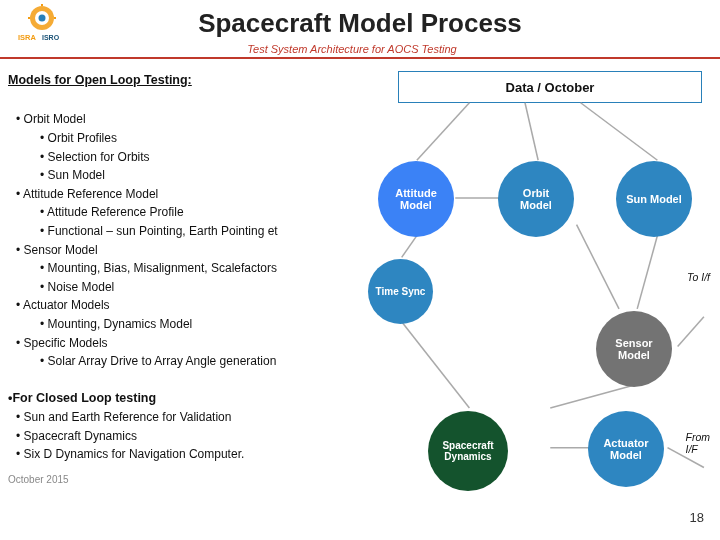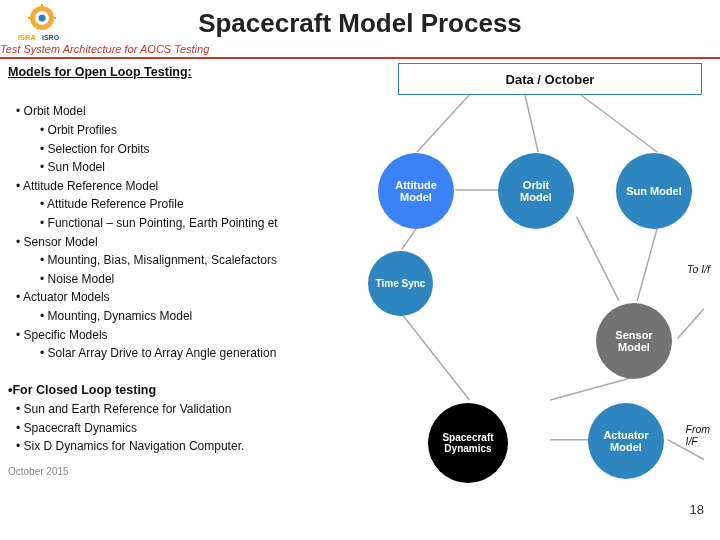--- a/index.html
+++ b/index.html
@@ -34,27 +34,27 @@
     }
     .page-title {
       font-size: 26px;
       font-weight: bold;
       color: #222;
       text-align: center;
     }
 
     
     .subtitle-bar {
-      text-align: left;
+      text-align: center;
       font-style: italic;
       font-size: 11px;
       color: #c0392b;
       padding: 0 16px 2px 0;
       border-bottom: 2px solid #c0392b;
-      margin: 0 0 0 0;
+      margin: 0 0 8px 0;
     }
 
     
     .main {
       display: flex;
       flex-direction: row;
       padding: 4px 8px 0 8px;
       height: 460px;
     }
 
@@ -156,21 +156,21 @@
       background: #2e86c1;
       top: 188px; left: 30px;
     }
     .circle-sensor {
       width: 76px; height: 76px;
       background: #737373;
       top: 240px; left: 258px;
     }
     .circle-spacecraft {
       width: 80px; height: 80px;
-      background: #000000;
+      background: #14532d;
       top: 340px; left: 90px;
     }
     .circle-actuator {
       width: 76px; height: 76px;
       background: #2e86c1;
       top: 340px; left: 250px;
     }
 
     
     .diagram-svg {

